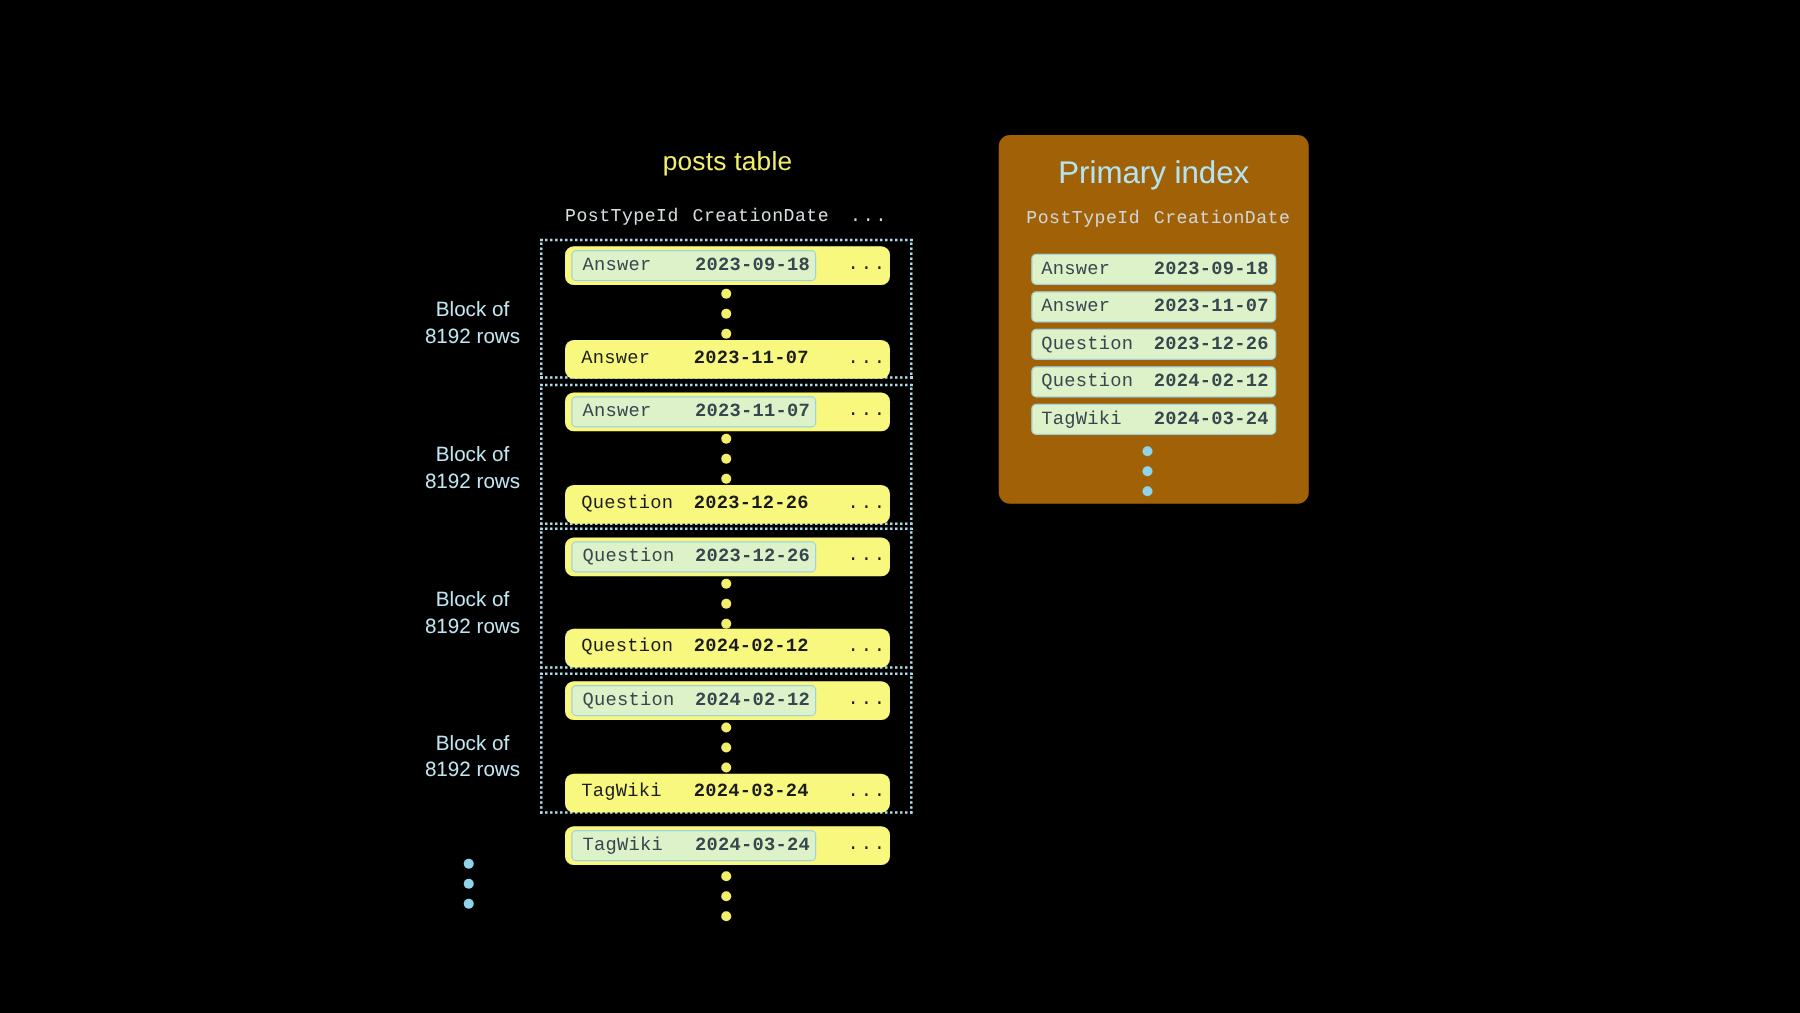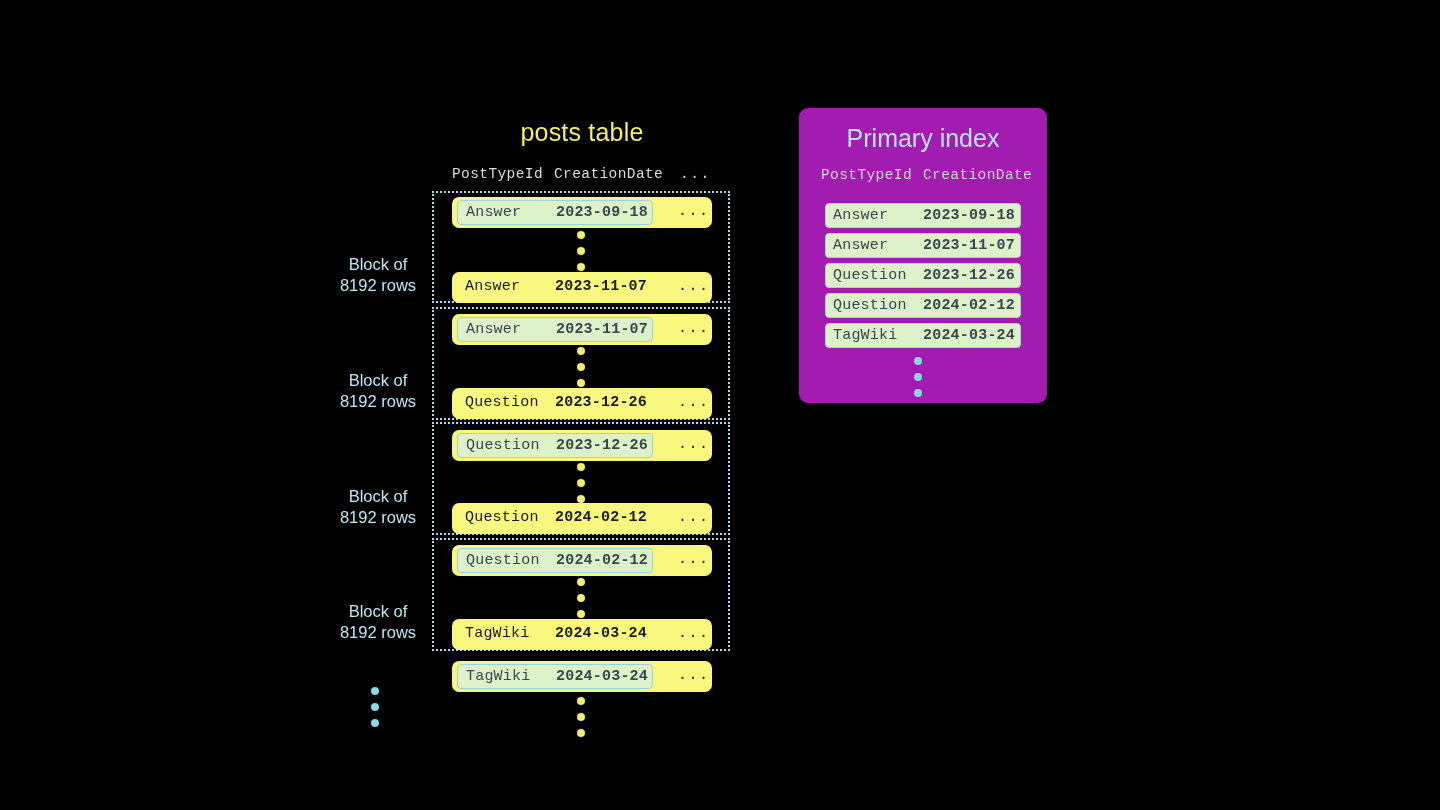--- a/index.html
+++ b/index.html
@@ -28,21 +28,21 @@
     width: 420px;
   }
 
   .table-title {
     position: absolute;
     left: 102px;
     top: 0px;
     width: 300px;
     text-align: center;
     color: #f2f06a;
-    font-size: 25px;
+    font-size: 21px;
     font-weight: 400;
     letter-spacing: 0.2px;
     font-family: "Liberation Sans", sans-serif;
   }
 
   .col-headers {
     position: absolute;
     left: 102px;
     top: 48px;
     width: 283px;
@@ -70,21 +70,20 @@
 
   .block-label {
     position: absolute;
     left: 0px;
     width: 96px;
     text-align: center;
     color: #bfe6f2;
     font-size: 16.5px;
     line-height: 21px;
     font-family: "Liberation Sans", sans-serif;
-    margin-top: 16px;
   }
 
   
   .row {
     position: absolute;
     left: 452px;
     width: 260px;
     height: 31px;
     background: #f9f87e;
     border-radius: 7px;
@@ -140,21 +139,21 @@
   .vdots.yellow i { background: #f2ef6b; }
   .vdots.blue i   { background: #8fd4ea; }
 
   
   #primary-index {
     position: absolute;
     left: 799px;
     top: 108px;
     width: 248px;
     height: 295px;
-    background: #a21caf;
+    background: #a16207;
     border-radius: 9px;
   }
   .index-title {
     position: absolute;
     left: 0;
     top: 16px;
     width: 248px;
     text-align: center;
     color: #b4e4f3;
     font-size: 25px;

